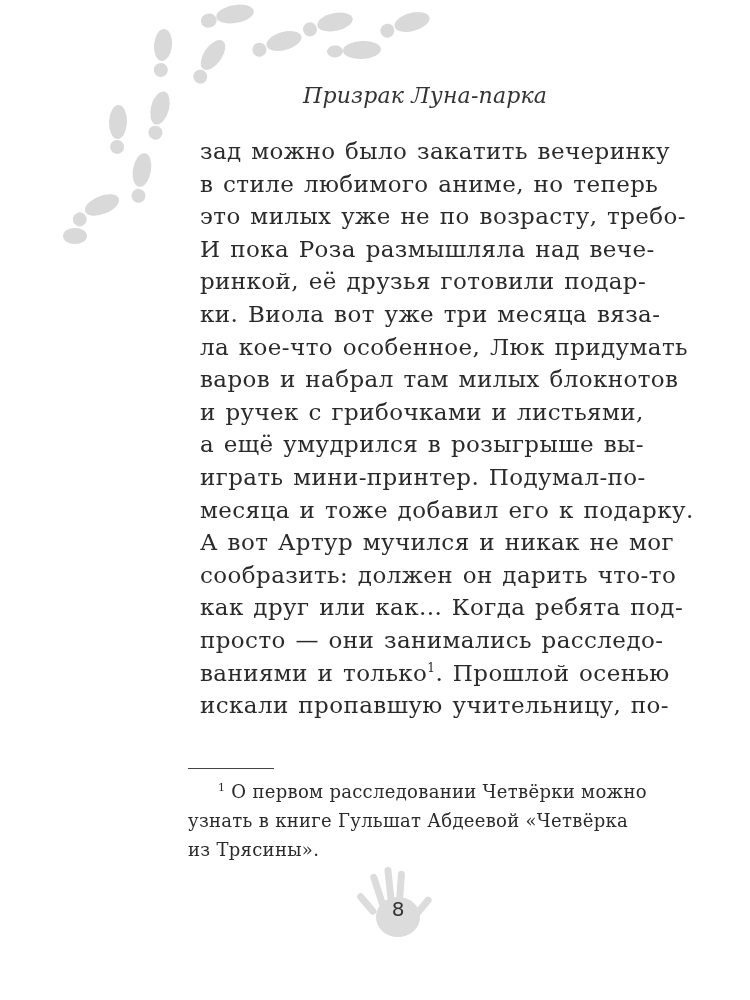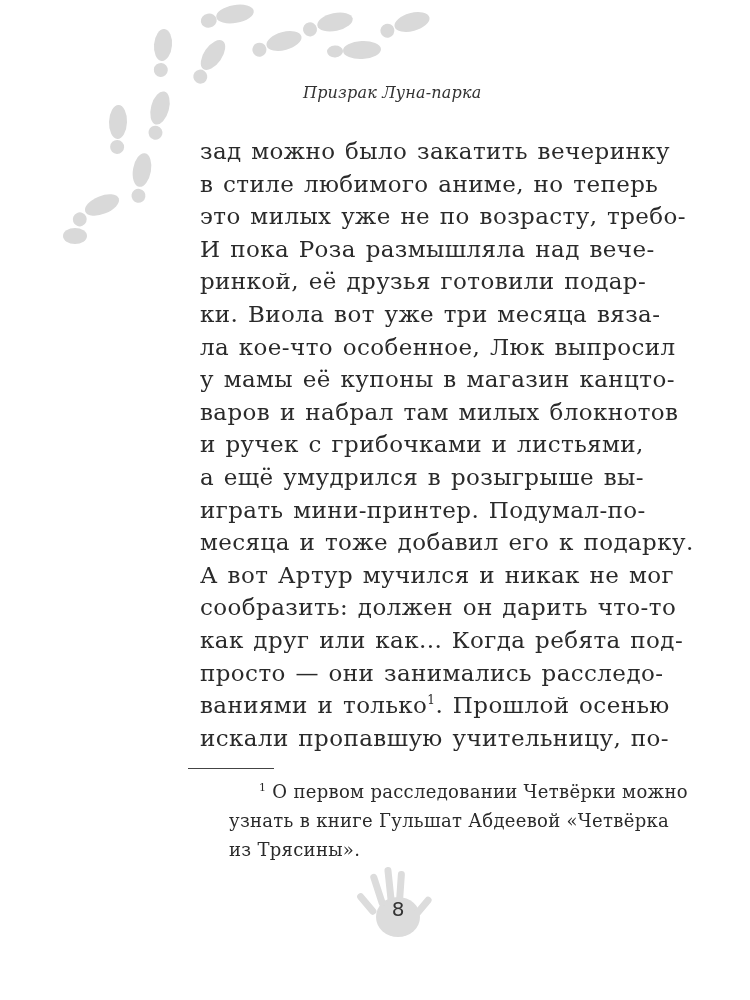--- a/index.html
+++ b/index.html
@@ -3,36 +3,36 @@
   <meta charset="utf-8">
   <style>
     html, body { margin: 0; padding: 0; }
     body {
       width: 750px; height: 1000px; background: #ffffff; position: relative; overflow: hidden;
       font-family: "DejaVu Serif", "Liberation Serif", serif; color: #2a2a2a;
     }
     .footprints { position: absolute; left: 0; top: 0; width: 750px; height: 260px; }
     .running-head {
       position: absolute; left: 303px; top: 83px;
-      font-family: "DejaVu Serif", serif; font-style: italic; font-size: 16px; color: #333;
+      font-family: "DejaVu Serif", serif; font-style: italic; font-size: 22px; color: #333;
       letter-spacing: 0.2px;
     }
     .body-text { position: absolute; left: 200px; top: 135px; width: 436px; }
     .line {
       display: block; height: 32.6px; line-height: 32.6px; font-size: 23px;
       text-align: justify; text-align-last: justify; white-space: nowrap; letter-spacing: 0.4px;
       word-spacing: 2px;
     }
     .body-text .line span { white-space: pre; }
     sup.fn { font-size: 12px; vertical-align: super; line-height: 0; }
     .rule { position: absolute; left: 188px; top: 768px; width: 86px; height: 1px; background: #444; }
     .footnote { position: absolute; left: 188px; top: 777px; width: 436px; font-size: 18px; }
     .fline {
       display: block; height: 29px; line-height: 29px; white-space: nowrap;
-      text-align: justify; text-align-last: justify; letter-spacing: 0.3px; margin-left: 41px;
+      text-align: justify; text-align-last: justify; letter-spacing: 0.3px;
     }
     .fline.last { text-align-last: left; }
     .fline.first { text-indent: 30px; }
     sup.fnm { font-size: 11px; vertical-align: super; line-height: 0; }
     .hand { position: absolute; left: 353px; top: 865px; width: 90px; height: 80px; }
     .page-number {
       position: absolute; left: 383px; top: 897px; width: 30px; text-align: center;
       font-family: "DejaVu Sans", sans-serif; font-size: 20px; color: #333;
     }
   </style>
@@ -94,22 +94,21 @@
 
 <div class="running-head">Призрак Луна-парка</div>
 
 <div class="body-text">
   <span class="line">зад можно было закатить вечеринку</span>
   <span class="line">в стиле любимого аниме, но теперь</span>
   <span class="line">это милых уже не по возрасту, требо-</span>
   <span class="line">И пока Роза размышляла над вече-</span>
   <span class="line">ринкой, её друзья готовили подар-</span>
   <span class="line">ки. Виола вот уже три месяца вяза-</span>
-  <span class="line">ла кое-что особенное, Люк выпросил</span>
-  <span class="line">у мамы её купоны в магазин канцто-</span>
+  <span class="line">ла кое-что особенное, Люк придумать</span>
   <span class="line">варов и набрал там милых блокнотов</span>
   <span class="line">и ручек с грибочками и листьями,</span>
   <span class="line">а ещё умудрился в розыгрыше вы-</span>
   <span class="line">играть мини-принтер. Подумал-по-</span>
   <span class="line">месяца и тоже добавил его к подарку.</span>
   <span class="line">А вот Артур мучился и никак не мог</span>
   <span class="line">сообразить: должен он дарить что-то</span>
   <span class="line">как друг или как... Когда ребята под-</span>
   <span class="line">просто — они занимались расследо-</span>
   <span class="line"><span>ваниями и только</span><sup class="fn">1</sup><span>. Прошлой осенью</span></span>

